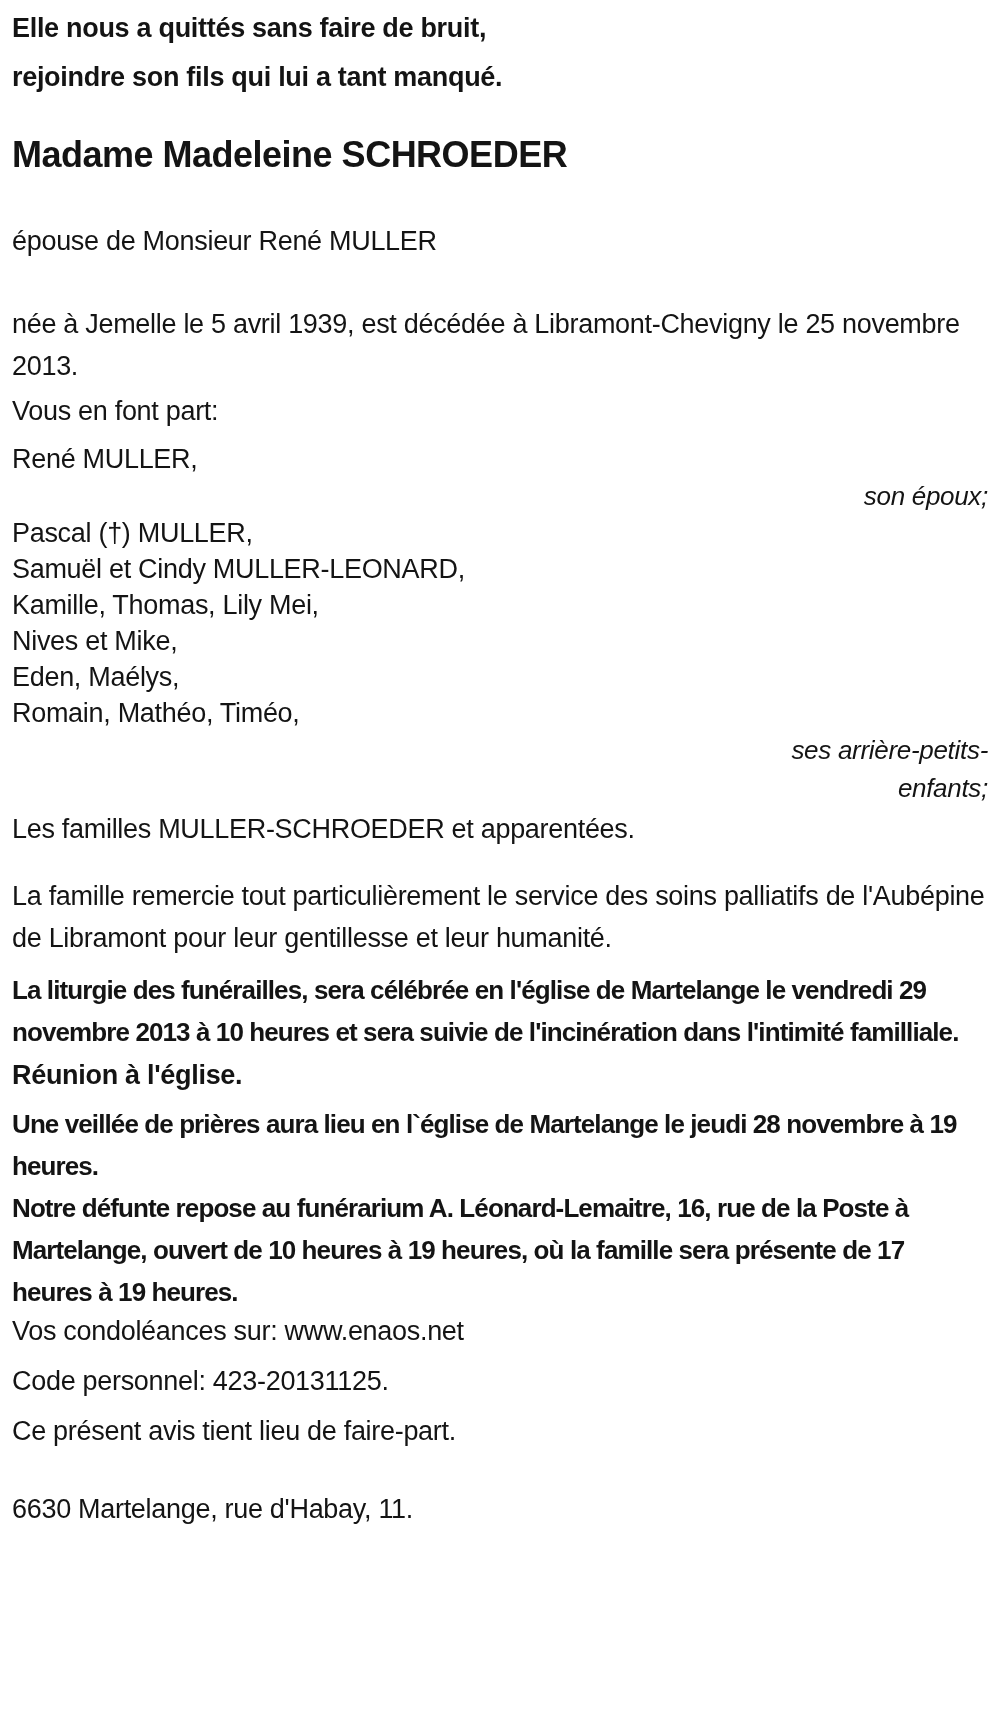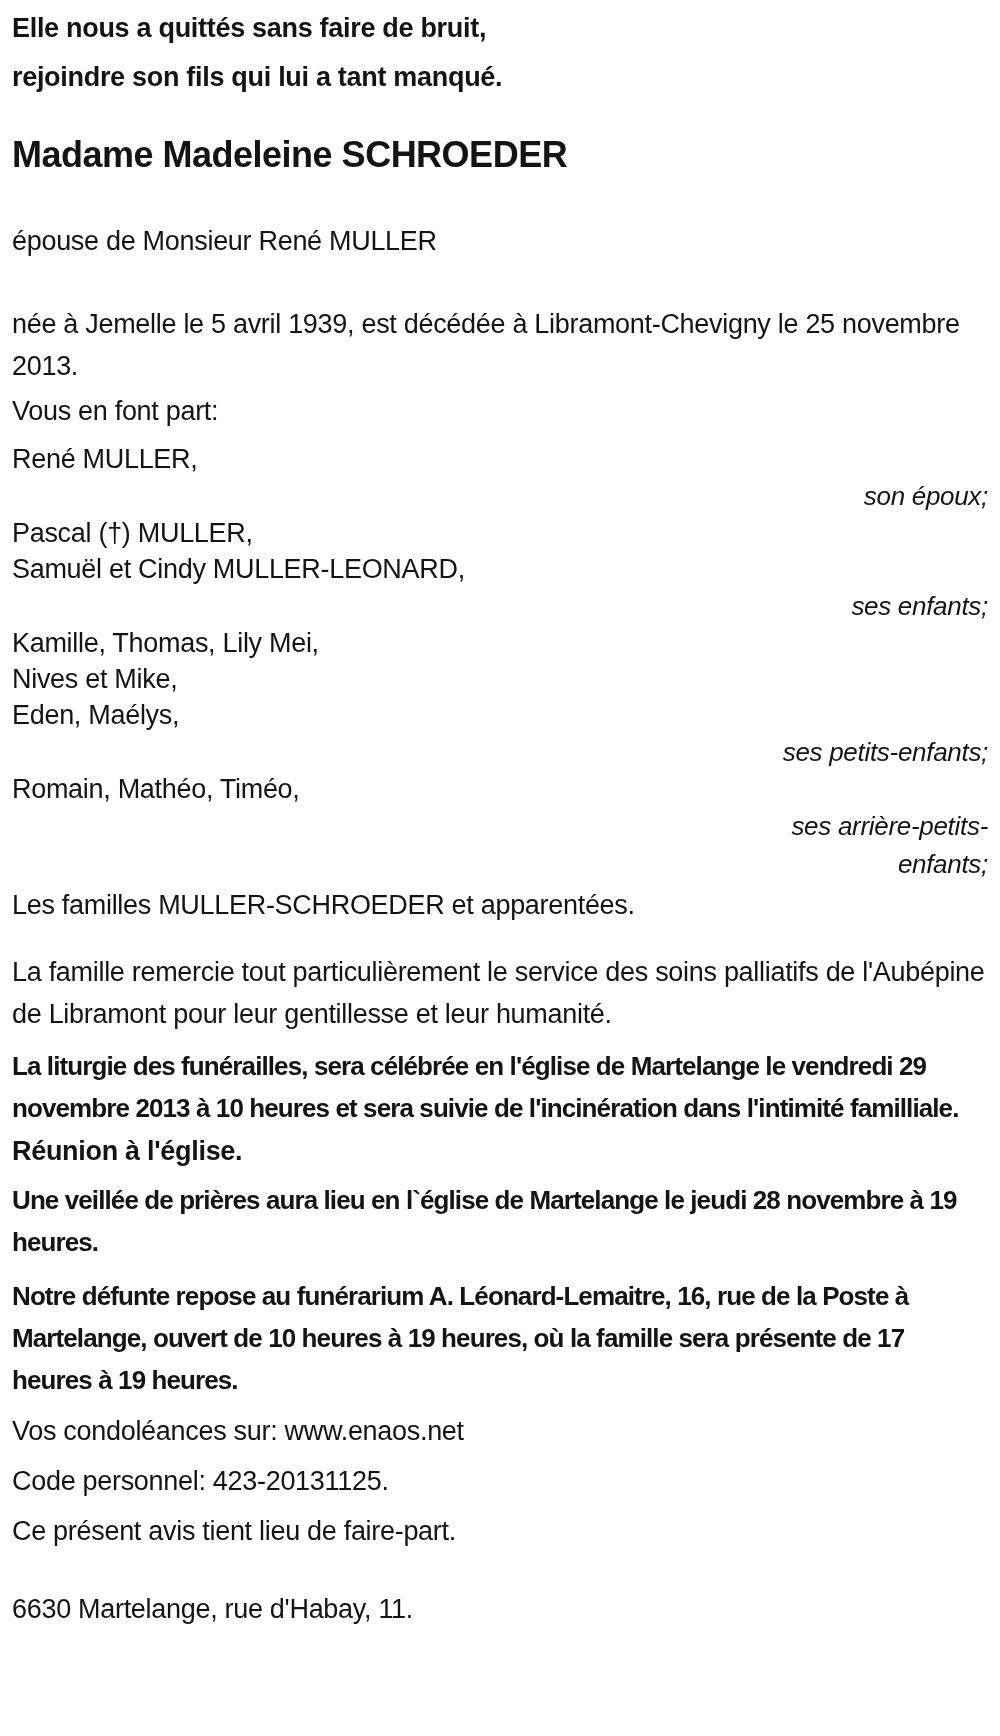--- a/index.html
+++ b/index.html
@@ -28,21 +28,21 @@
   .relation {
     font-style: italic;
     font-size: 26px;
     line-height: 38px;
     letter-spacing: -0.3px;
     text-align: right;
     max-width: 250px;
     margin-left: auto;
   }
   .mt-xs { margin-top: 4px; }
-  .mt-s  { margin-top: 12px; }
+  .mt-s  { margin-top: 0; }
   .mt-m  { margin-top: 13px; }
   .mt-l  { margin-top: 28px; }
   .mt-xl { margin-top: 42px; }
   .mt-para { margin-top: 44px; }
   .mt-vous { margin-top: 6px; }
   .mt-name { margin-top: 12px; }
   .mt-bold { margin-top: 10px; }
   .mt-code { margin-top: 14px; }
 </style>
 </head>
@@ -60,28 +60,26 @@
 <div class="line mt-vous">Vous en font part:</div>
 
 <div>
   <div class="line mt-name">René MULLER,</div>
   <div class="relation">son époux;</div>
 </div>
 
 <div>
   <div class="line">Pascal (†) MULLER,</div>
   <div class="line">Samuël et Cindy MULLER-LEONARD,</div>
-  <div class="relation">ses enfants;</div>
 </div>
 
 <div>
   <div class="line">Kamille, Thomas, Lily Mei,</div>
   <div class="line">Nives et Mike,</div>
   <div class="line">Eden, Maélys,</div>
-  <div class="relation">ses petits-enfants;</div>
 </div>
 
 <div>
   <div class="line">Romain, Mathéo, Timéo,</div>
   <div class="relation">ses arrière-petits-enfants;</div>
 </div>
 
 <div class="line mt-xs">Les familles MULLER-SCHROEDER et apparentées.</div>
 
 <p class="para mt-l" style="margin-bottom:0;">La famille remercie tout particulièrement le service des soins palliatifs de l'Aubépine de Libramont pour leur gentillesse et leur humanité.</p>

